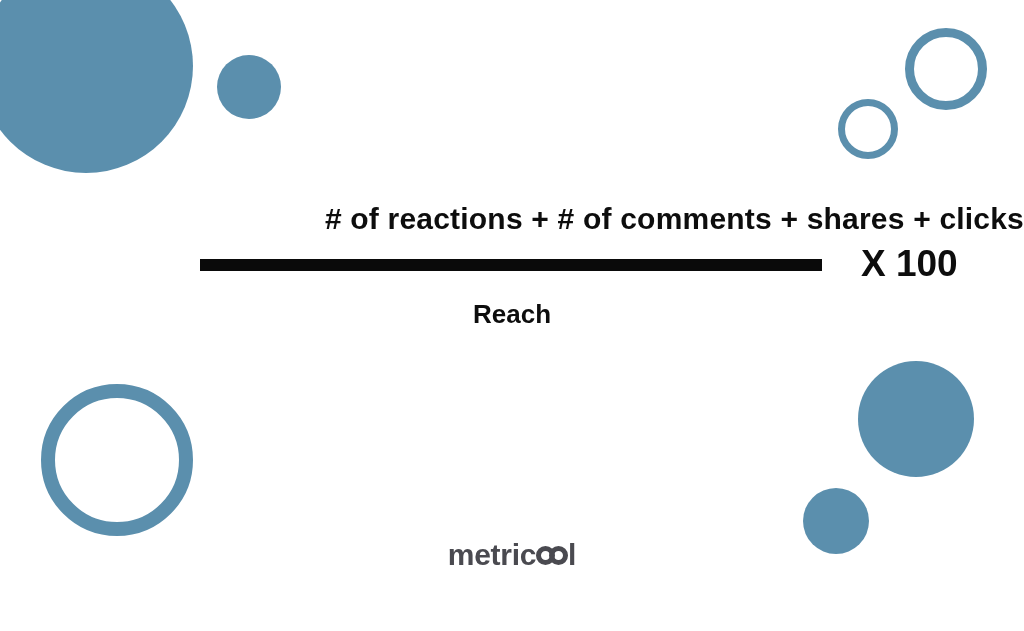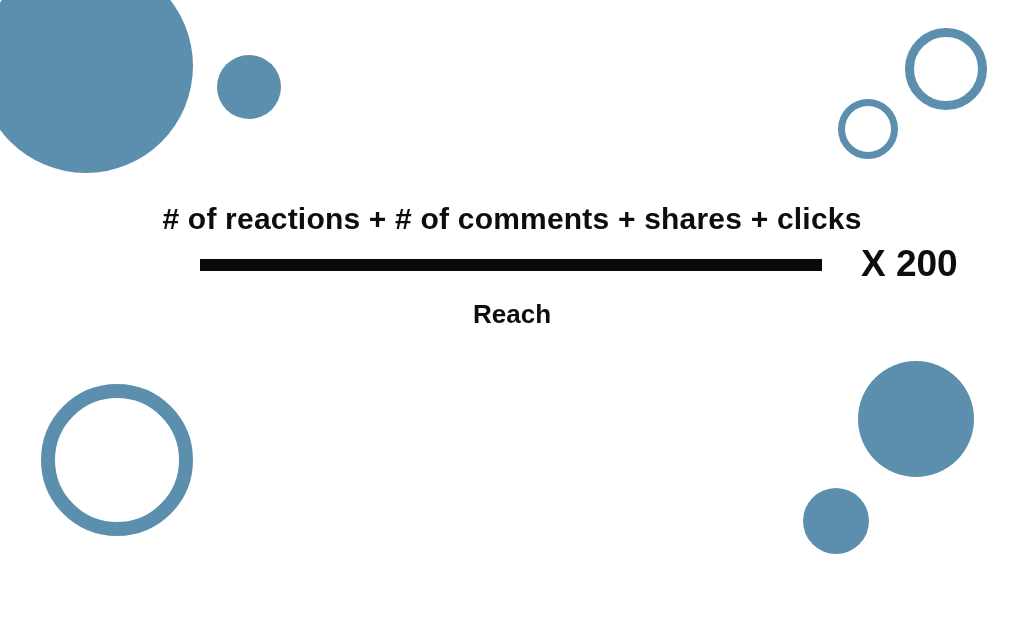--- a/index.html
+++ b/index.html
@@ -35,21 +35,21 @@
   .ring-tr-small{ left: 838px; top: 99px;  width: 60px;  height: 60px;  border-width: 7px; }
   .ring-bl      { left: 41px;  top: 384px; width: 152px; height: 152px; border-width: 14px; }
   .dot-br-big   { left: 858px; top: 361px; width: 116px; height: 116px; }
   .dot-br-small { left: 803px; top: 488px; width: 66px;  height: 66px; }
 
   
   .numerator {
     position: absolute;
     left: 0; right: 0;
     top: 202px;
-    text-align: center;
+    text-align: right;
     font-size: 30px;
     font-weight: 700;
     color: #0D0D0D;
     letter-spacing: 0.2px;
     white-space: nowrap;
   }
   .fraction-bar {
     position: absolute;
     left: 200px;
     top: 259px;
@@ -110,19 +110,25 @@
   <div class="ring ring-tr-small"></div>
   <div class="ring ring-bl"></div>
   <div class="dot dot-br-big"></div>
   <div class="dot dot-br-small"></div>
 
   <div>
     <div class="numerator"># of reactions + # of comments + shares + clicks</div>
 
     <div class="fraction-bar"></div>
 
-    <div class="multiplier">X 200</div>
+    <div class="multiplier">X 100</div>
 
     <div class="denominator">Reach</div>
   </div>
 
+  <div class="logo">
+    <span>metric</span>
+    <span class="logo-o"></span>
+    <span class="logo-o second"></span>
+    <span>l</span>
+  </div>
 
 </div>
 
 </body></html>

